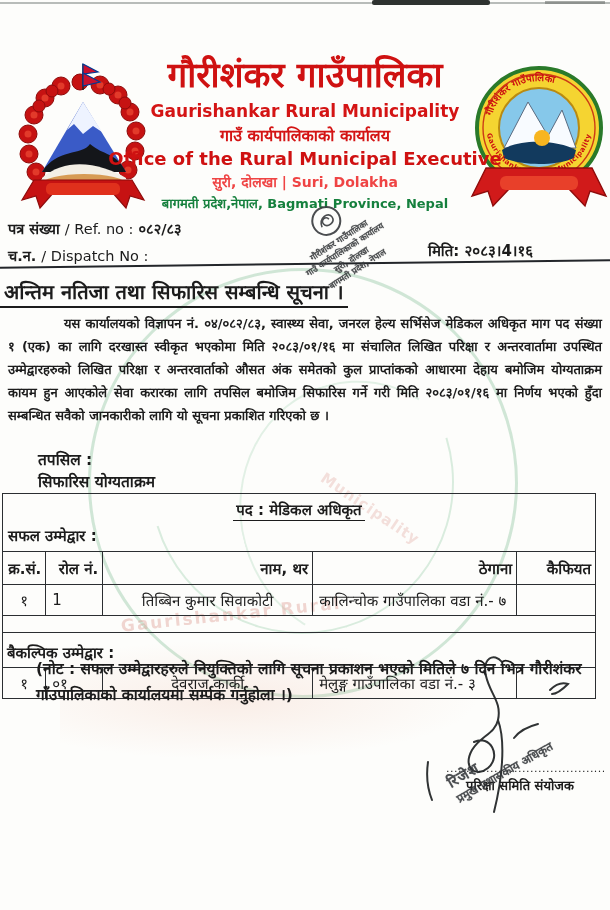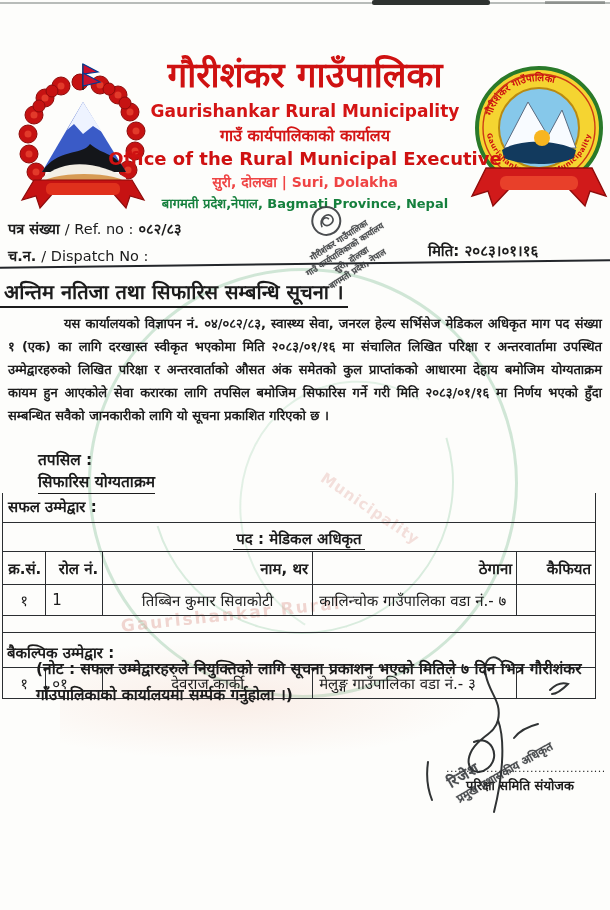--- a/index.html
+++ b/index.html
@@ -198,21 +198,21 @@
       <span>पत्र संख्या</span>
       <span class="en">/ Ref. no :</span>
       <span>०८२/८३</span>
     </div>
     <div class="meta-dispatch">
       <span>च.न.</span>
       <span class="en">/ Dispatch No :</span>
     </div>
     <div class="meta-date">
       <span>मिति:</span>
-      <span>२०८३।०१।१६</span>
+      <span>२०८३।4।१६</span>
     </div>
   </div>
 
   <div class="center-stamp">
     <svg width="34" height="34" viewBox="0 0 34 34" style="display:block;margin:0 auto 1px;">
       <circle cx="17" cy="17" r="14" fill="none" stroke="#3c3f42" stroke-width="2"></circle>
       <path d="M10 20 C 12 10 24 10 24 17 C 24 23 14 24 13 18 C 12 13 20 12 20 17" fill="none" stroke="#3c3f42" stroke-width="1.6"></path>
     </svg>
     <div class="l">गौरीशंकर गाउँपालिका</div>
     <div class="l">गाउँ कार्यपालिकाको कार्यालय</div>
@@ -233,26 +233,26 @@
     <table>
       <colgroup>
         <col style="width:7.3%">
           <col style="width:9.6%">
           <col style="width:35.4%">
           <col style="width:34.4%">
           <col style="width:13.3%">
       </colgroup>
       <tbody>
           <tr>
-        <td colspan="5" class="cand-cell">सफल उम्मेद्वार :</td>
-      </tr>
-      <tr>
         <td colspan="5" class="post-cell">
           <span>पद : मेडिकल अधिकृत</span>
         </td>
+      </tr>
+      <tr>
+        <td colspan="5" class="cand-cell">सफल उम्मेद्वार :</td>
       </tr>
       <tr>
         <th>क्र.सं.</th>
         <th>रोल नं.</th>
         <th>नाम, थर</th>
         <th>ठेगाना</th>
         <th>कैफियत</th>
       </tr>
       <tr class="row-h">
         <td class="c-num">१</td>

